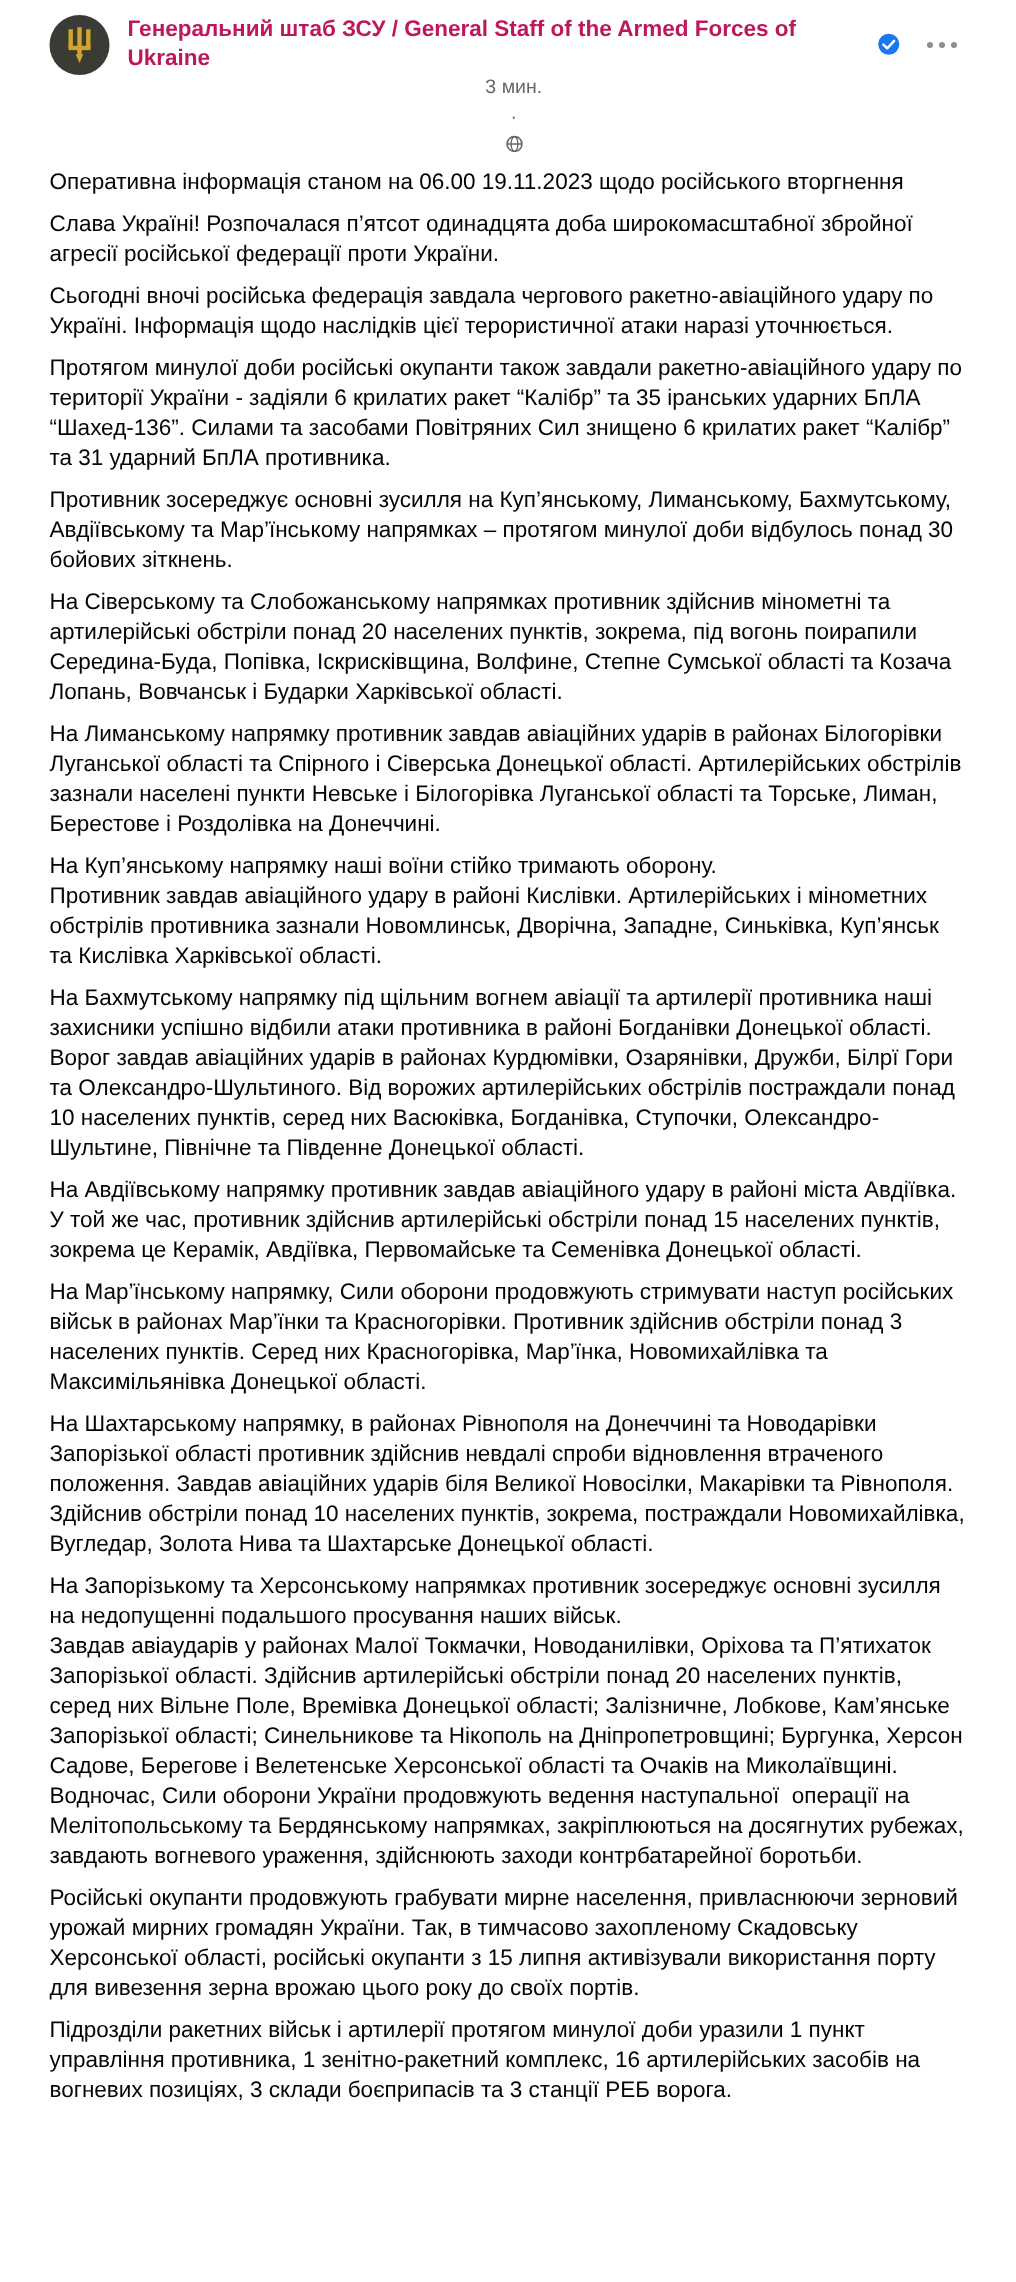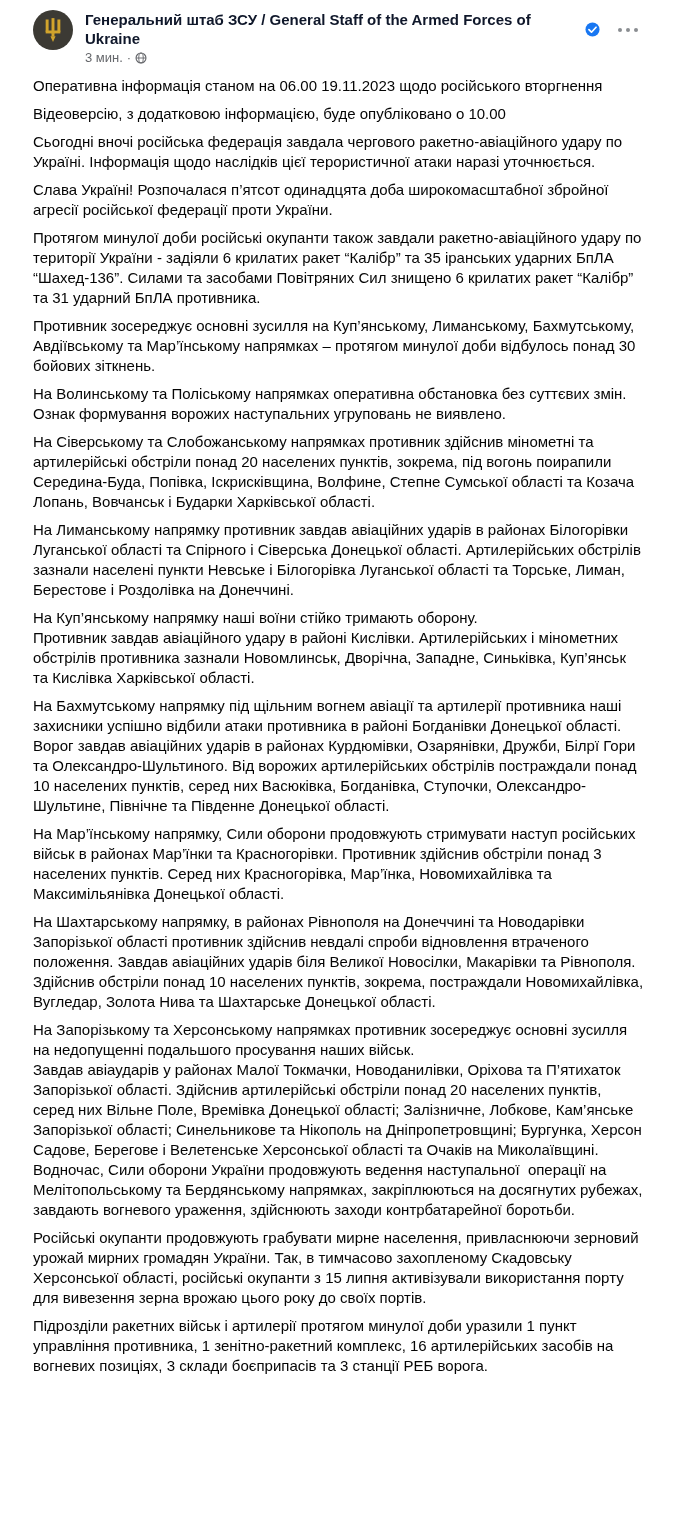--- a/index.html
+++ b/index.html
@@ -42,30 +42,31 @@
     min-width: 0;
     flex: 1 1 auto;
   }
   .name-row {
     display: flex;
     align-items: center;
     gap: 6px;
     font-size: 15px;
     font-weight: 700;
     line-height: 19px;
-    color: #0f172a;
+    color: #be185d;
   }
   .page-name { cursor: pointer; }
   .sub-row {
     display: flex;
     align-items: center;
     gap: 4px;
     font-size: 13px;
     line-height: 16px;
     color: #65676b;
+    flex-direction: column;
   }
   .menu-btn {
     margin-left: auto;
     margin-top: 8px;
     width: 32px;
     height: 24px;
     display: flex;
     align-items: center;
     justify-content: center;
     border-radius: 6px;
@@ -137,31 +138,30 @@
           <circle cx="11" cy="3" r="2" fill="#8a8d91"></circle>
           <circle cx="19" cy="3" r="2" fill="#8a8d91"></circle>
         </svg>
       </span>
     </div>
 
   </div>
 
   <div class="body-text">
       <p>Оперативна інформація станом на 06.00 19.11.2023 щодо російського вторгнення</p>
-      <p>Відеоверсію, з додатковою інформацією, буде опубліковано о 10.00</p>
+      <p>Слава Україні! Розпочалася п’ятсот одинадцята доба широкомасштабної збройної агресії російської федерації проти України.</p>
       <p>Сьогодні вночі російська федерація завдала чергового ракетно-авіаційного удару по Україні. Інформація щодо наслідків цієї терористичної атаки наразі уточнюється.</p>
-      <p>Слава Україні! Розпочалася п’ятсот одинадцята доба широкомасштабної збройної агресії російської федерації проти України.</p>
       <p>Протягом минулої доби російські окупанти також завдали ракетно-авіаційного удару по території України - задіяли 6 крилатих ракет “Калібр” та 35 іранських ударних БпЛА “Шахед-136”. Силами та засобами Повітряних Сил знищено 6 крилатих ракет “Калібр” та 31 ударний БпЛА противника.</p>
       <p>Противник зосереджує основні зусилля на Куп’янському, Лиманському, Бахмутському, Авдіївському та Мар’їнському напрямках – протягом минулої доби відбулось понад 30 бойових зіткнень.</p>
-      <p>На Волинському та Поліському напрямках оперативна обстановка без суттєвих змін. Ознак формування ворожих наступальних угруповань не виявлено.</p>
       <p>На Сіверському та Слобожанському напрямках противник здійснив мінометні та артилерійські обстріли понад 20 населених пунктів, зокрема, під вогонь поирапили Середина-Буда, Попівка, Іскрисківщина, Волфине, Степне Сумської області та Козача Лопань, Вовчанськ і Бударки Харківської області.</p>
       <p>На Лиманському напрямку противник завдав авіаційних ударів в районах Білогорівки Луганської області та Спірного і Сіверська Донецької області. Артилерійських обстрілів зазнали населені пункти Невське і Білогорівка Луганської області та Торське, Лиман, Берестове і Роздолівка на Донеччині.</p>
       <p>На Куп’янському напрямку наші воїни стійко тримають оборону.
 Противник завдав авіаційного удару в районі Кислівки. Артилерійських і мінометних обстрілів противника зазнали Новомлинськ, Дворічна, Западне, Синьківка, Куп’янськ та Кислівка Харківської області.</p>
       <p>На Бахмутському напрямку під щільним вогнем авіації та артилерії противника наші захисники успішно відбили атаки противника в районі Богданівки Донецької області. Ворог завдав авіаційних ударів в районах Курдюмівки, Озарянівки, Дружби, Білрї Гори та Олександро-Шультиного. Від ворожих артилерійських обстрілів постраждали понад 10 населених пунктів, серед них Васюківка, Богданівка, Ступочки, Олександро-Шультине, Північне та Південне Донецької області.</p>
+      <p>На Авдіївському напрямку противник завдав авіаційного удару в районі міста Авдіївка. У той же час, противник здійснив артилерійські обстріли понад 15 населених пунктів, зокрема це Керамік, Авдіївка, Первомайське та Семенівка Донецької області.</p>
       <p>На Мар’їнському напрямку, Сили оборони продовжують стримувати наступ російських військ в районах Мар’їнки та Красногорівки. Противник здійснив обстріли понад 3 населених пунктів. Серед них Красногорівка, Мар’їнка, Новомихайлівка та Максимільянівка Донецької області.</p>
       <p>На Шахтарському напрямку, в районах Рівнополя на Донеччині та Новодарівки Запорізької області противник здійснив невдалі спроби відновлення втраченого положення. Завдав авіаційних ударів біля Великої Новосілки, Макарівки та Рівнополя. Здійснив обстріли понад 10 населених пунктів, зокрема, постраждали Новомихайлівка, Вугледар, Золота Нива та Шахтарське Донецької області.</p>
       <p>На Запорізькому та Херсонському напрямках противник зосереджує основні зусилля на недопущенні подальшого просування наших військ.
 Завдав авіаударів у районах Малої Токмачки, Новоданилівки, Оріхова та П’ятихаток Запорізької області. Здійснив артилерійські обстріли понад 20 населених пунктів, серед них Вільне Поле, Времівка Донецької області; Залізничне, Лобкове, Кам’янське Запорізької області; Синельникове та Нікополь на Дніпропетровщині; Бургунка, Херсон Садове, Берегове і Велетенське Херсонської області та Очаків на Миколаївщині. Водночас, Сили оборони України продовжують ведення наступальної  операції на Мелітопольському та Бердянському напрямках, закріплюються на досягнутих рубежах, завдають вогневого ураження, здійснюють заходи контрбатарейної боротьби.</p>
       <p>Російські окупанти продовжують грабувати мирне населення, привласнюючи зерновий урожай мирних громадян України. Так, в тимчасово захопленому Скадовську Херсонської області, російські окупанти з 15 липня активізували використання порту для вивезення зерна врожаю цього року до своїх портів.</p>
       <p>Підрозділи ракетних військ і артилерії протягом минулої доби уразили 1 пункт управління противника, 1 зенітно-ракетний комплекс, 16 артилерійських засобів на вогневих позиціях, 3 склади боєприпасів та 3 станції РЕБ ворога.</p>
     </div>
 
 </div>
 

